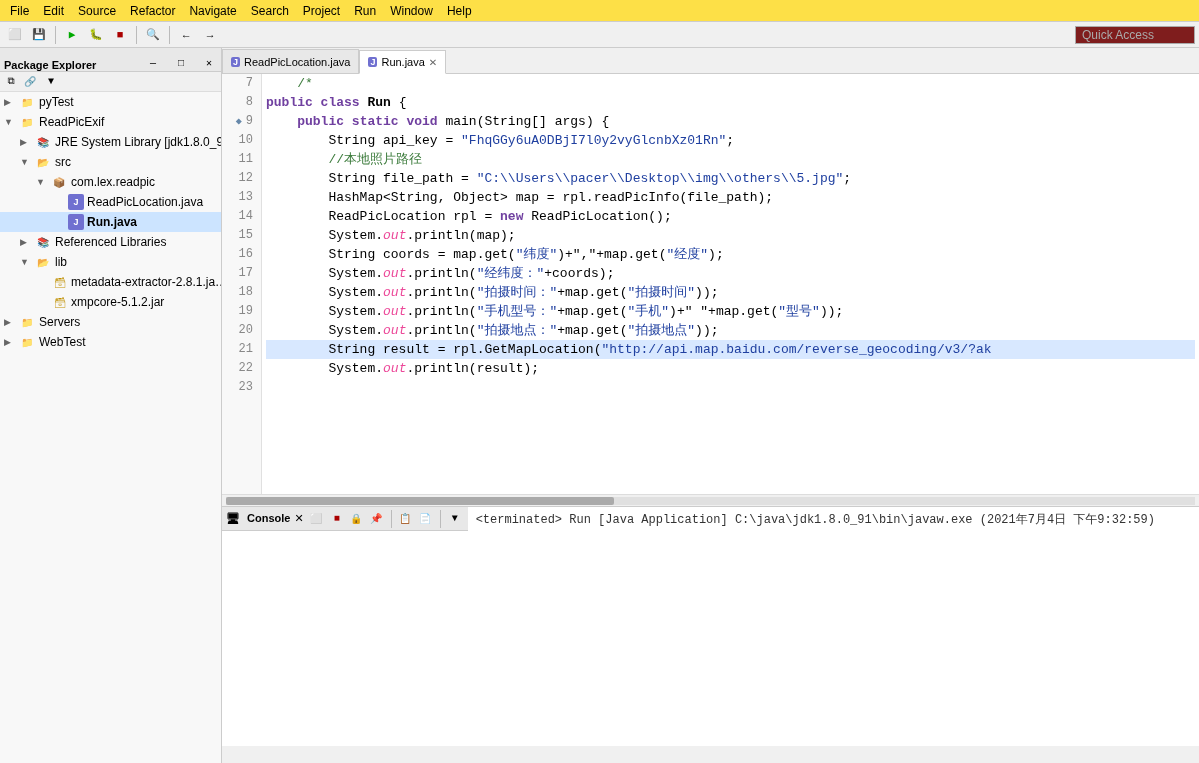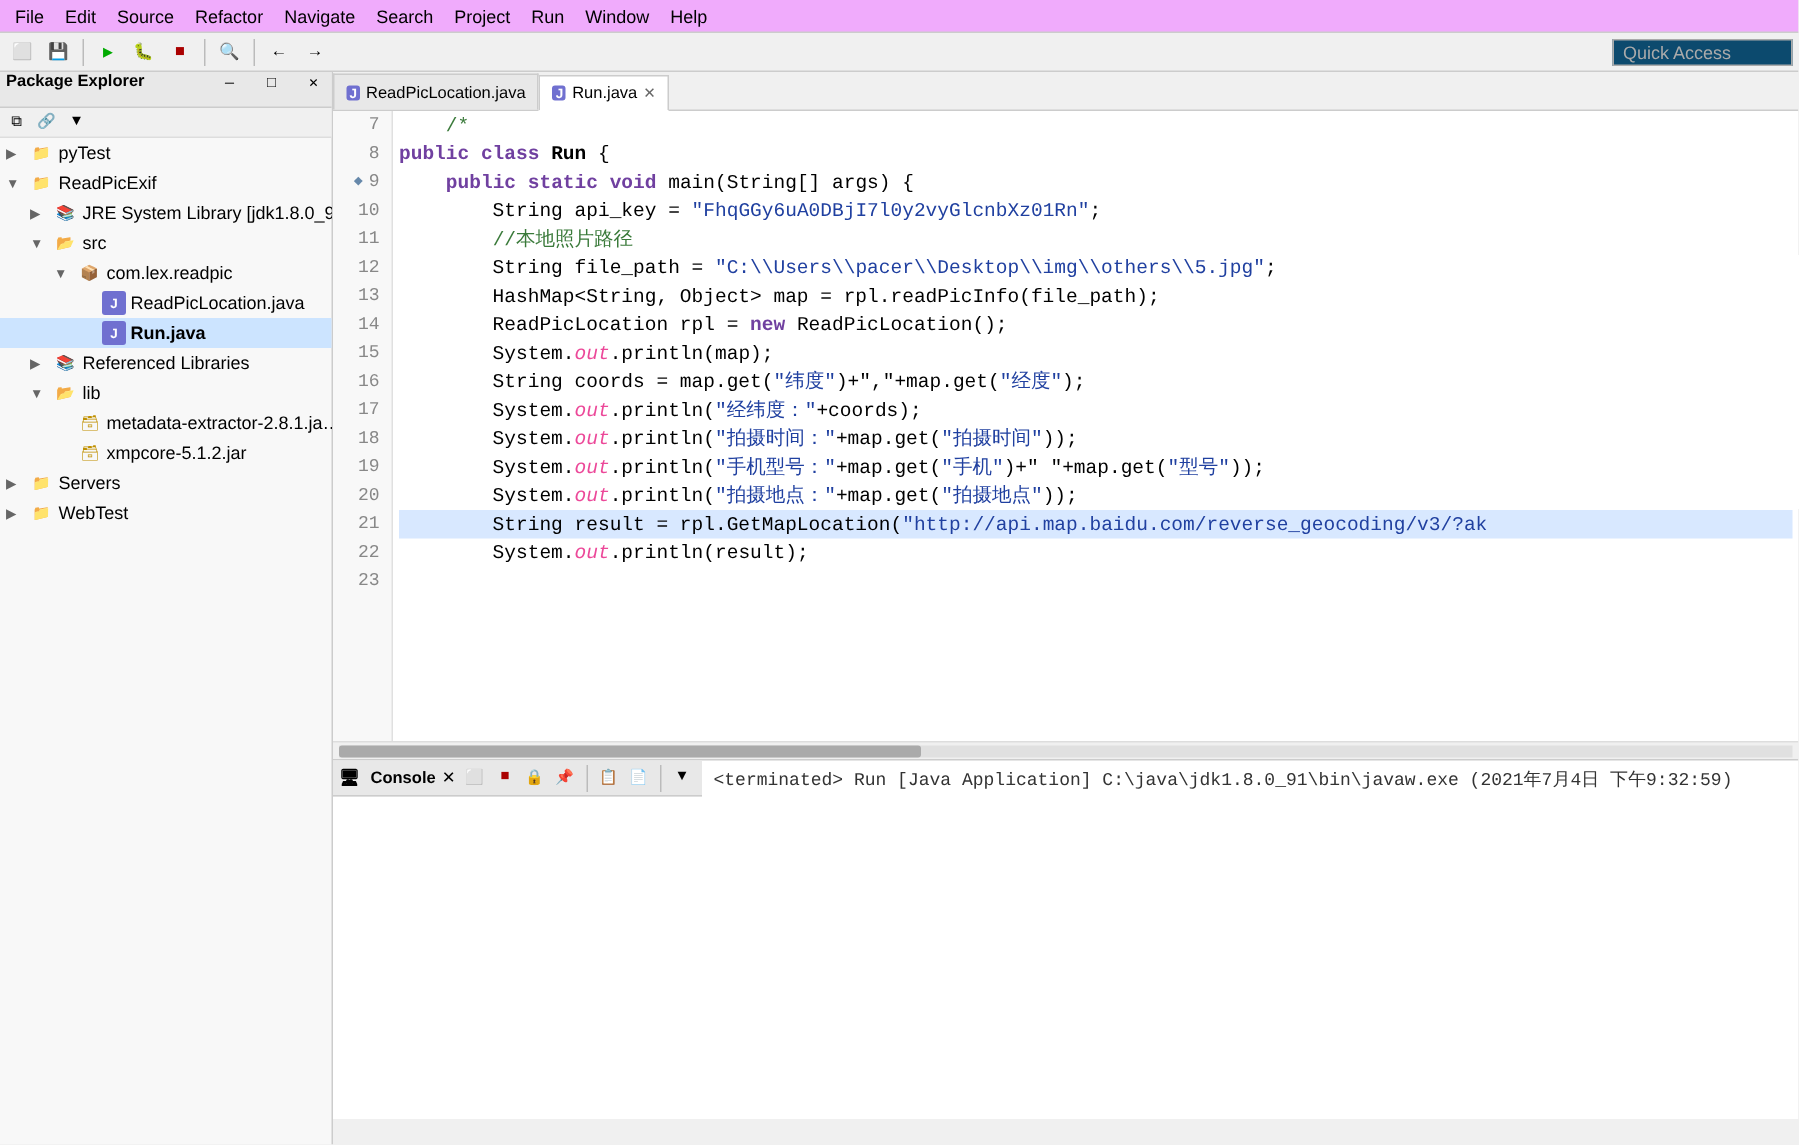--- a/index.html
+++ b/index.html
@@ -1,20 +1,20 @@
 <!DOCTYPE html>
 <html><head>
   <meta charset="utf-8">
   <style>
     * { margin: 0; padding: 0; box-sizing: border-box; }
     body { font-family: 'Courier New', monospace; font-size: 12px; background: #f0f0f0; overflow: hidden; width: 1199px; height: 763px; }
 
     
     .menubar {
-      background: #f0abfc;
+      background: #fde047;
       display: flex;
       align-items: center;
       height: 22px;
       border-bottom: 1px solid #ccc;
       padding: 0 4px;
       gap: 2px;
     }
     .menubar-item {
       padding: 2px 6px;
       font-size: 12px;
@@ -42,21 +42,21 @@
       cursor: pointer;
       border: 1px solid transparent;
     }
     .toolbar-separator { width: 1px; height: 18px; background: #bbb; margin: 0 3px; }
     .quick-access-box {
       margin-left: auto;
       border: 1px solid #aaa;
       padding: 1px 6px;
       font-size: 12px;
       font-family: 'Segoe UI', sans-serif;
-      background: #0c4a6e;
+      background: #7f1d1d;
       width: 120px;
     }
 
     
     .main-layout {
       display: flex;
       height: calc(763px - 48px);
     }
 
     
@@ -65,21 +65,21 @@
       background: #f8f8f8;
       border-right: 1px solid #ccc;
       display: flex;
       flex-direction: column;
       flex-shrink: 0;
     }
     .panel-title-bar {
       background: #e8e8e8;
       border-bottom: 1px solid #ccc;
       display: flex;
-      align-items: flex-start;
+      align-items: flex-end;
       height: 24px;
       padding: 0 4px;
       gap: 12px;
     }
     .panel-title {
       font-family: 'Segoe UI', sans-serif;
       font-size: 11px;
       font-weight: bold;
       flex: 1;
     }

